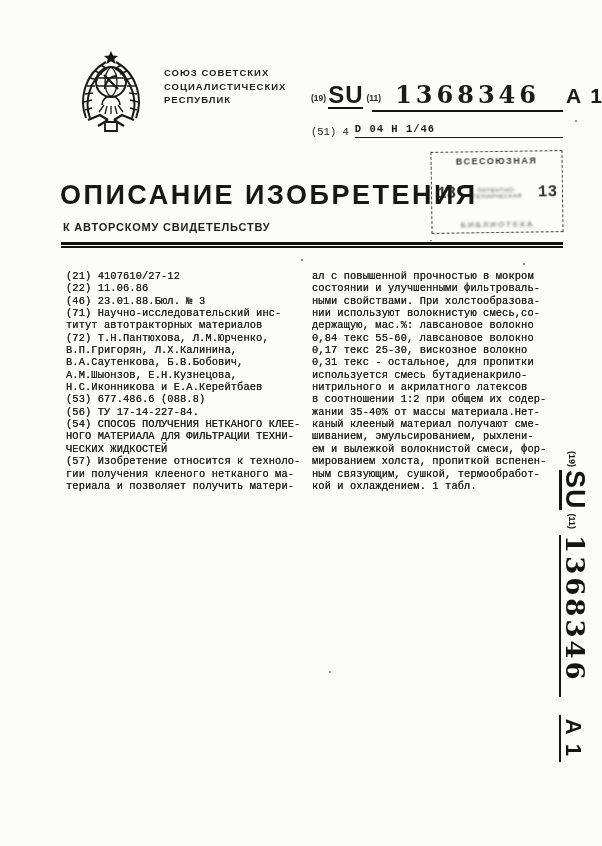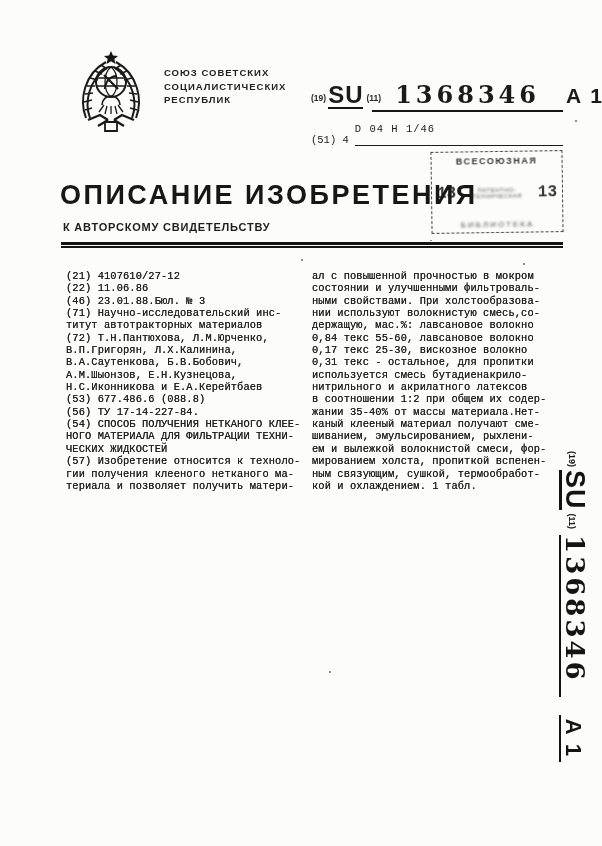--- a/index.html
+++ b/index.html
@@ -34,21 +34,21 @@
     letter-spacing:4px;margin-left:14px;
   }
   .kind{font-size:21px;font-weight:bold;letter-spacing:2px;margin-left:26px;}
   .docnum-rule{position:absolute;left:372px;top:110px;width:191px;height:2px;background:#151515;}
   .ipc-line{
     position:absolute;left:311px;top:123px;width:252px;
     display:flex;align-items:flex-end;font-size:10.5px;
     font-family:"Liberation Mono",monospace;
   }
   .ipc-label{margin-right:6px;}
-  .ipc-code{flex:1;border-bottom:1.4px solid #1b1b1b;padding-bottom:10px;letter-spacing:1px;}
+  .ipc-code{flex:1;border-bottom:1.4px solid #1b1b1b;padding-bottom:2px;letter-spacing:1px;font-weight:bold;}
   .committee{
     position:absolute;left:77px;top:143px;
     font-size:10px;font-weight:bold;letter-spacing:0.6px;line-height:13.5px;
     white-space:pre-line;color:#222;
   }
   
   .stamp{
     position:absolute;left:431px;top:151px;width:132px;height:82px;
     border:1.6px dashed #3c3c3c;transform:rotate(-0.8deg);
     filter:blur(0.45px) contrast(0.92);

